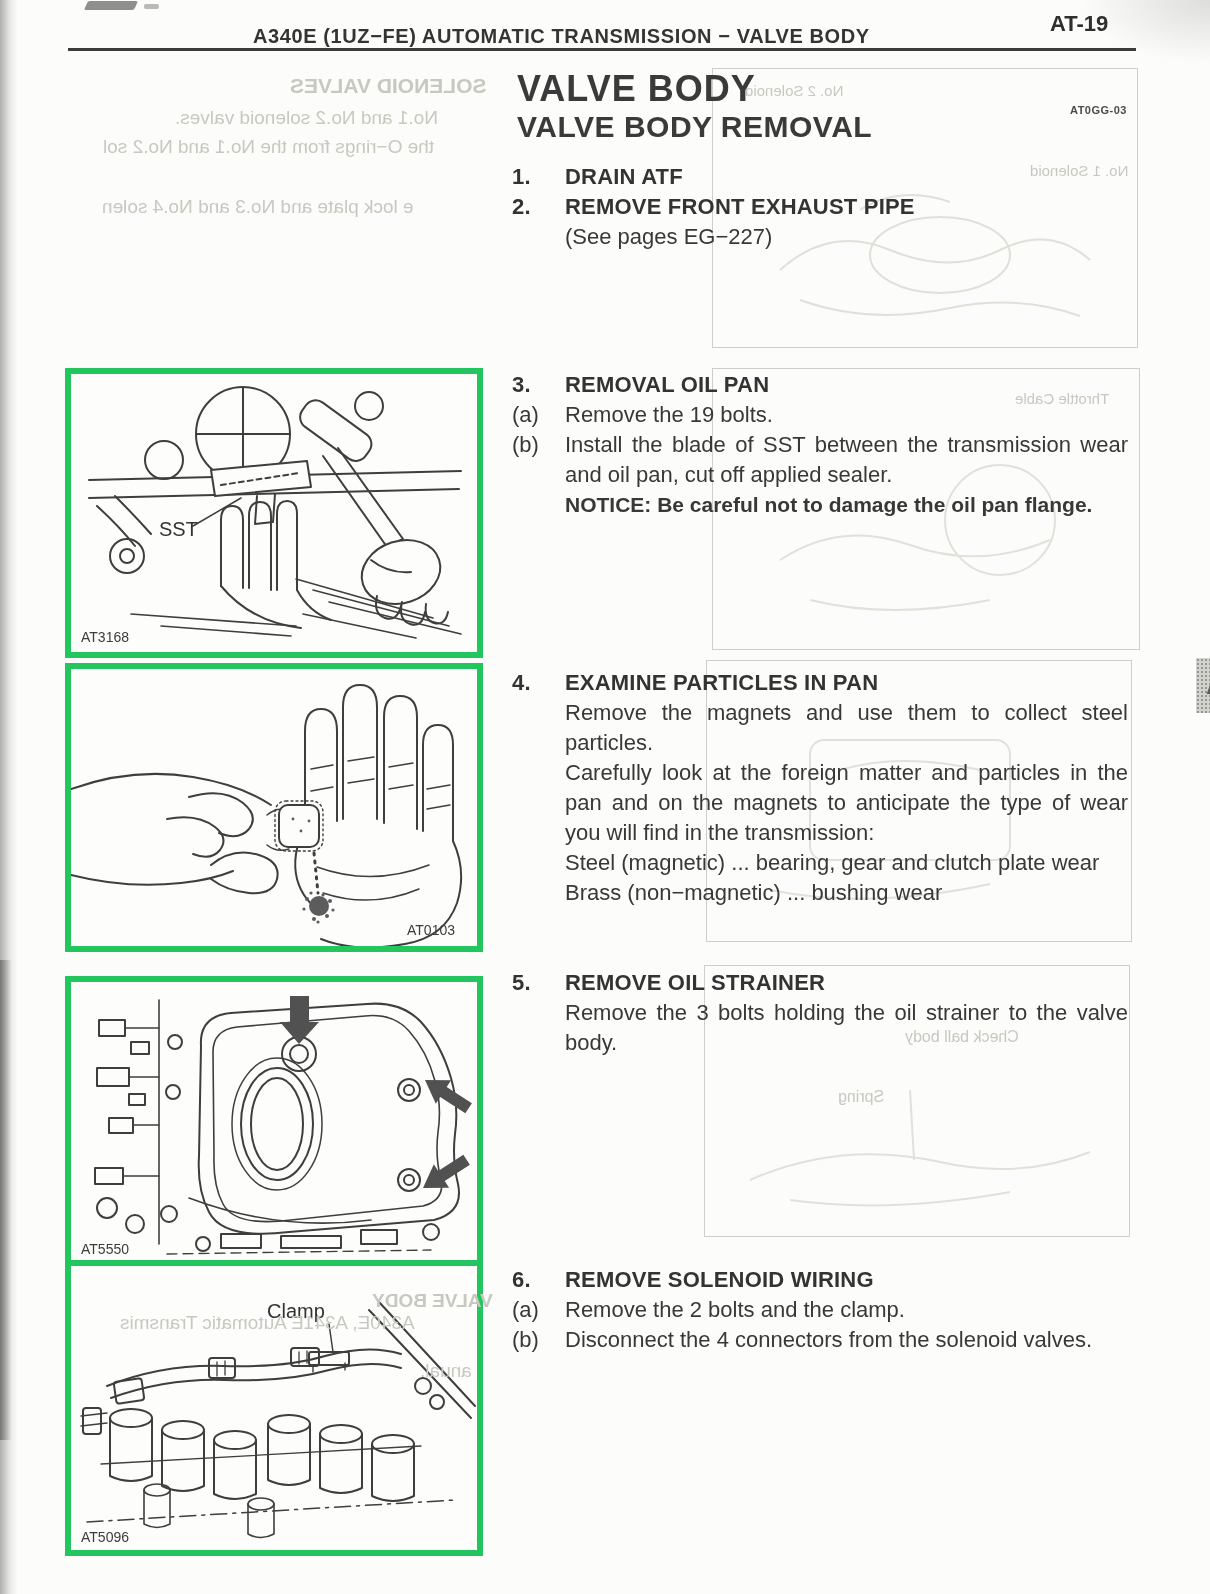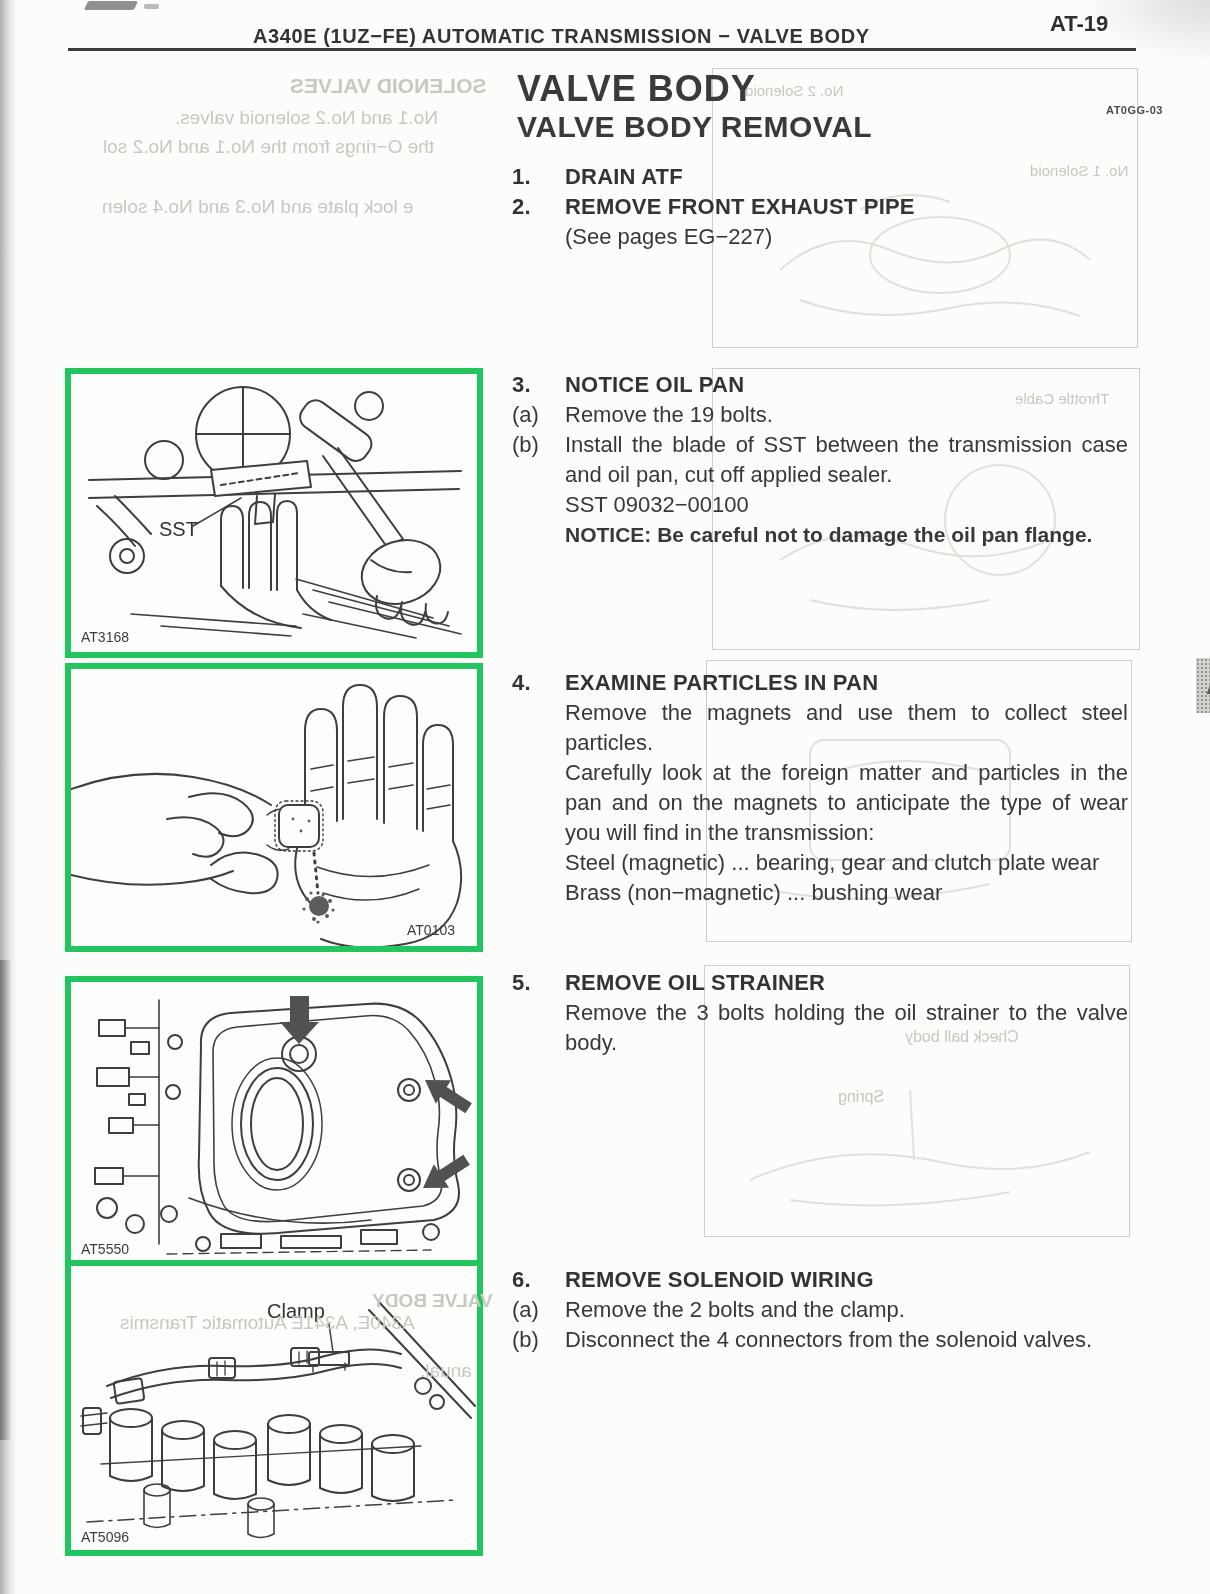--- a/index.html
+++ b/index.html
@@ -22,21 +22,21 @@
   .header-title{position:absolute;left:253px;top:25px;font-size:20px;font-weight:bold;
     letter-spacing:.6px;color:#343434;}
   .page-number{position:absolute;left:1050px;top:11px;font-size:22px;font-weight:bold;color:#2f2f2f;}
   .header-rule{position:absolute;left:68px;top:48px;width:1068px;height:3px;background:#3c3c3c;}
   
   .sec-title{position:absolute;left:517px;top:68px;font-size:36px;font-weight:bold;
     letter-spacing:1px;color:#3a3a3a;z-index:3;}
   .sec-subtitle{position:absolute;left:517px;top:110px;font-size:30px;font-weight:bold;
     letter-spacing:.5px;color:#3a3a3a;z-index:3;}
   .sec-code{position:absolute;left:1070px;top:104px;font-size:11px;font-weight:bold;
-    letter-spacing:.5px;color:#4a4a4a;z-index:3;margin-left:36px;}
+    letter-spacing:.5px;color:#4a4a4a;z-index:3;}
   
   .step{position:absolute;left:512px;width:616px;font-size:22px;line-height:30px;z-index:3;}
   .step .head{position:relative;padding-left:53px;font-weight:bold;letter-spacing:.2px;color:#333;}
   .step .num{position:absolute;left:0;top:0;}
   .step .sub{position:relative;padding-left:53px;}
   .step .letter{position:absolute;left:0;top:0;}
   .step .p{padding-left:53px;width:563px;text-align:justify;}
   .step .line{padding-left:53px;}
   .step .notice{padding-left:53px;font-weight:bold;font-size:21px;}
   
@@ -135,31 +135,30 @@
     <div class="head">
       <span class="num">2.</span>
       <span>REMOVE FRONT EXHAUST PIPE</span>
     </div>
     <div class="line">(See pages EG−227)</div>
   </div>
 
   <div class="step" style="top:370px;">
     <div class="head">
       <span class="num">3.</span>
-      <span>NOTICE OIL PAN</span>
+      <span>REMOVAL OIL PAN</span>
     </div>
     <div class="sub">
       <span class="letter">(a)</span>
       <span>Remove the 19 bolts.</span>
     </div>
     <div class="sub">
       <span class="letter">(b)</span>
-      <div class="p" style="padding-left:0;width:563px;">Install the blade of SST between the transmission case and oil pan, cut off applied sealer.</div>
-    </div>
-    <div class="line">SST 09032−00100</div>
+      <div class="p" style="padding-left:0;width:563px;">Install the blade of SST between the transmission wear and oil pan, cut off applied sealer.</div>
+    </div>
     <div class="notice">NOTICE: Be careful not to damage the oil pan flange.</div>
   </div>
 
   <div class="step" style="top:668px;">
     <div class="head">
       <span class="num">4.</span>
       <span>EXAMINE PARTICLES IN PAN</span>
     </div>
     <div class="p">Remove the magnets and use them to collect steel particles.</div>
     <div class="p">Carefully look at the foreign matter and particles in the pan and on the magnets to anticipate the type of wear you will find in the transmission:</div>

